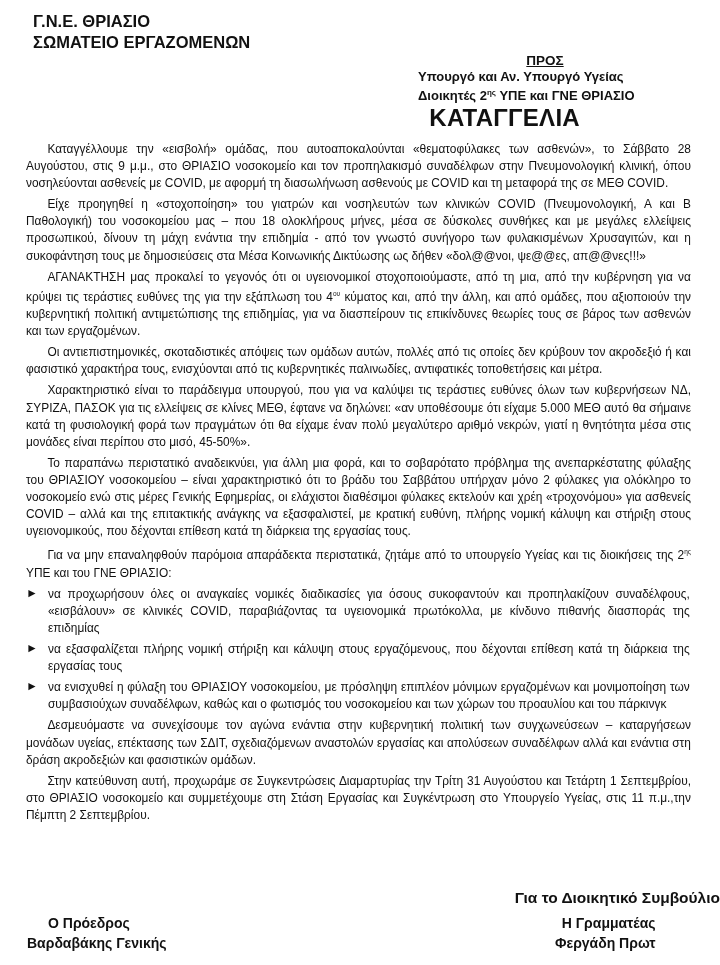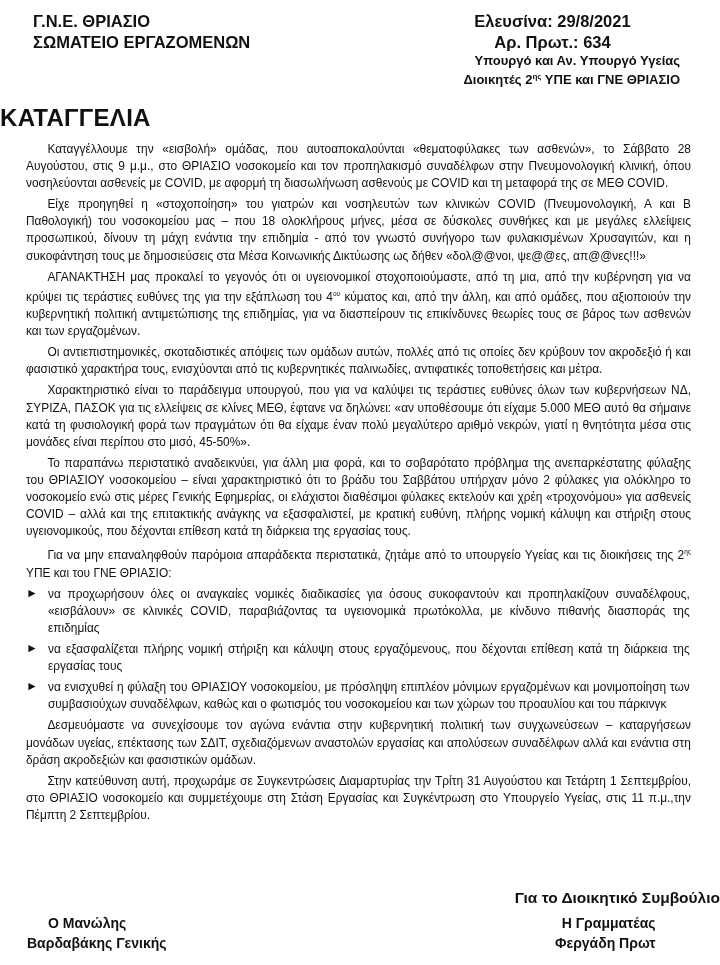--- a/index.html
+++ b/index.html
@@ -17,25 +17,25 @@
     .hdr-right {
       position: absolute; left: 440px; top: 11px; width: 225px;
       font-weight: bold; font-size: 16.5px; line-height: 21px;
       text-align: center;
     }
     .pros-block {
       position: absolute; left: 410px; top: 53px; width: 270px;
       text-align: center; font-weight: bold;
     }
     .pros { font-size: 13.5px; text-decoration: underline; line-height: 16px; }
-    .recipient { font-size: 13px; line-height: 16px; text-align: right; padding-left: 8px; }
+    .recipient { font-size: 13px; line-height: 16px; text-align: left; padding-left: 8px; }
     .recipient sup { font-size: 8px; }
     .title {
       position: absolute; left: 0; width: 580px; top: 104px;
-      text-align: left; font-weight: bold; font-size: 24px; letter-spacing: 0.3px;
+      text-align: right; font-weight: bold; font-size: 24px; letter-spacing: 0.3px;
     }
     .body {
       position: absolute; left: 26px; top: 140px; width: 665px;
       font-size: 12.8px; line-height: 17.1px; text-align: justify;
       font-stretch: condensed;
     }
     .para { text-indent: 23px; margin: 0 0 4px 0; transform: scaleX(0.93); transform-origin: left top; width: 715px; }
     .bullet { display: flex; margin: 0 0 4px 0; }
     .bullet .mark { width: 22px; flex: none; font-size: 12px; line-height: 17px; }
     .bullet .txt { transform: scaleX(0.93); transform-origin: left top; width: 690px; flex: none; text-align: justify; }
@@ -56,26 +56,23 @@
 </head>
 <body>
 
 <div class="page">
 
   <div class="hdr-left">
     <div>Γ.Ν.Ε. ΘΡΙΑΣΙΟ</div>
     <div>ΣΩΜΑΤΕΙΟ ΕΡΓΑΖΟΜΕΝΩΝ</div>
   </div>
 
-  <div class="hdr-right">
-    <div>Ελευσίνα: 29/8/2021</div>
-    <div>Αρ. Πρωτ.: 634</div>
-  </div>
 
   <div class="pros-block">
+    <div class="pros">ΠΡΟΣ</div>
     <div class="recipient">Υπουργό και Αν. Υπουργό Υγείας</div>
     <div class="recipient"><span>Διοικητές 2</span><sup>ης</sup><span> ΥΠΕ και ΓΝΕ ΘΡΙΑΣΙΟ</span></div>
   </div>
 
   <div class="title">ΚΑΤΑΓΓΕΛΙΑ</div>
 
   <div class="body">
     <p class="para">Καταγγέλλουμε την «εισβολή» ομάδας, που αυτοαποκαλούνται «θεματοφύλακες των ασθενών», το Σάββατο 28 Αυγούστου, στις 9 μ.μ., στο ΘΡΙΑΣΙΟ νοσοκομείο και τον προπηλακισμό συναδέλφων στην Πνευμονολογική κλινική, όπου νοσηλεύονται ασθενείς με COVID, με αφορμή τη διασωλήνωση ασθενούς με COVID και τη μεταφορά της σε ΜΕΘ COVID.</p>
     <p class="para">Είχε προηγηθεί η «στοχοποίηση» του γιατρών και νοσηλευτών των κλινικών COVID (Πνευμονολογική, Α και Β Παθολογική) του νοσοκομείου μας – που 18 ολοκλήρους μήνες, μέσα σε δύσκολες συνθήκες και με μεγάλες ελλείψεις προσωπικού, δίνουν τη μάχη ενάντια την επιδημία -  από τον γνωστό συνήγορο των φυλακισμένων Χρυσαγιτών, και η συκοφάντηση τους με δημοσιεύσεις στα Μέσα Κοινωνικής Δικτύωσης ως δήθεν «δολ@@νοι, ψε@@ες, απ@@νες!!!»</p>
     <p class="para"><span>ΑΓΑΝΑΚΤΗΣΗ μας προκαλεί το γεγονός ότι οι υγειονομικοί στοχοποιούμαστε, από τη μια, από την κυβέρνηση για να κρύψει τις τεράστιες ευθύνες της για την εξάπλωση του 4</span><sup>ου</sup><span> κύματος και, από την άλλη, και από ομάδες, που αξιοποιούν την κυβερνητική πολιτική αντιμετώπισης της επιδημίας, για να διασπείρουν τις επικίνδυνες θεωρίες τους σε βάρος των ασθενών και των εργαζομένων.</span></p>
@@ -97,21 +94,21 @@
       <span class="txt"> να ενισχυθεί η φύλαξη του ΘΡΙΑΣΙΟΥ νοσοκομείου, με πρόσληψη επιπλέον μόνιμων εργαζομένων και μονιμοποίηση των συμβασιούχων συναδέλφων, καθώς και ο φωτισμός του νοσοκομείου και των χώρων του προαυλίου και του πάρκινγκ</span>
     </div>
 
     <p class="para">Δεσμευόμαστε να συνεχίσουμε τον αγώνα ενάντια στην κυβερνητική πολιτική των συγχωνεύσεων – καταργήσεων μονάδων υγείας, επέκτασης των ΣΔΙΤ, σχεδιαζόμενων αναστολών εργασίας και απολύσεων συναδέλφων αλλά και ενάντια στη δράση ακροδεξιών και φασιστικών ομάδων.</p>
     <p class="para">Στην κατεύθυνση αυτή, προχωράμε σε Συγκεντρώσεις Διαμαρτυρίας την Τρίτη 31 Αυγούστου και Τετάρτη 1 Σεπτεμβρίου, στο ΘΡΙΑΣΙΟ νοσοκομείο και συμμετέχουμε στη Στάση Εργασίας και Συγκέντρωση στο Υπουργείο Υγείας, στις 11 π.μ.,την Πέμπτη 2 Σεπτεμβρίου.</p>
   </div>
 
   <div class="board">Για το Διοικητικό Συμβούλιο</div>
 
   <div class="sig-left">
-    <div class="role">Ο Μανώλης</div>
+    <div class="role">Ο Πρόεδρος</div>
     <div>Βαρδαβάκης Γενικής</div>
   </div>
 
   <div class="sig-right">
     <div class="role">Η Γραμματέας</div>
     <div>Φεργάδη Πρωτ</div>
   </div>
 
 </div>
 

